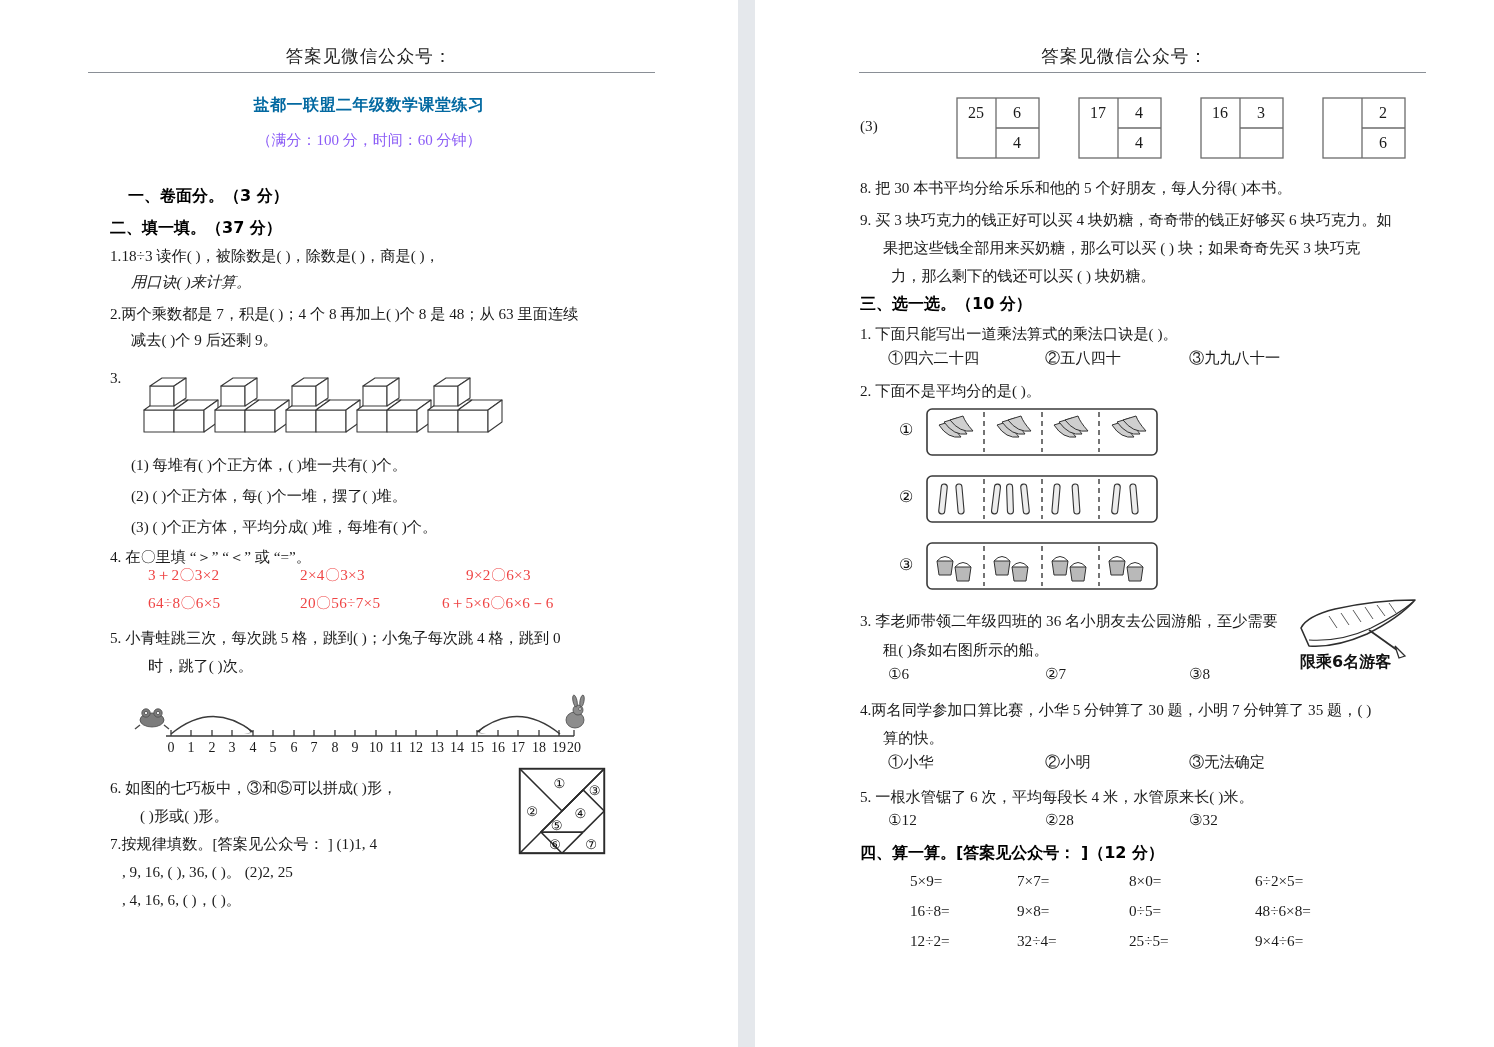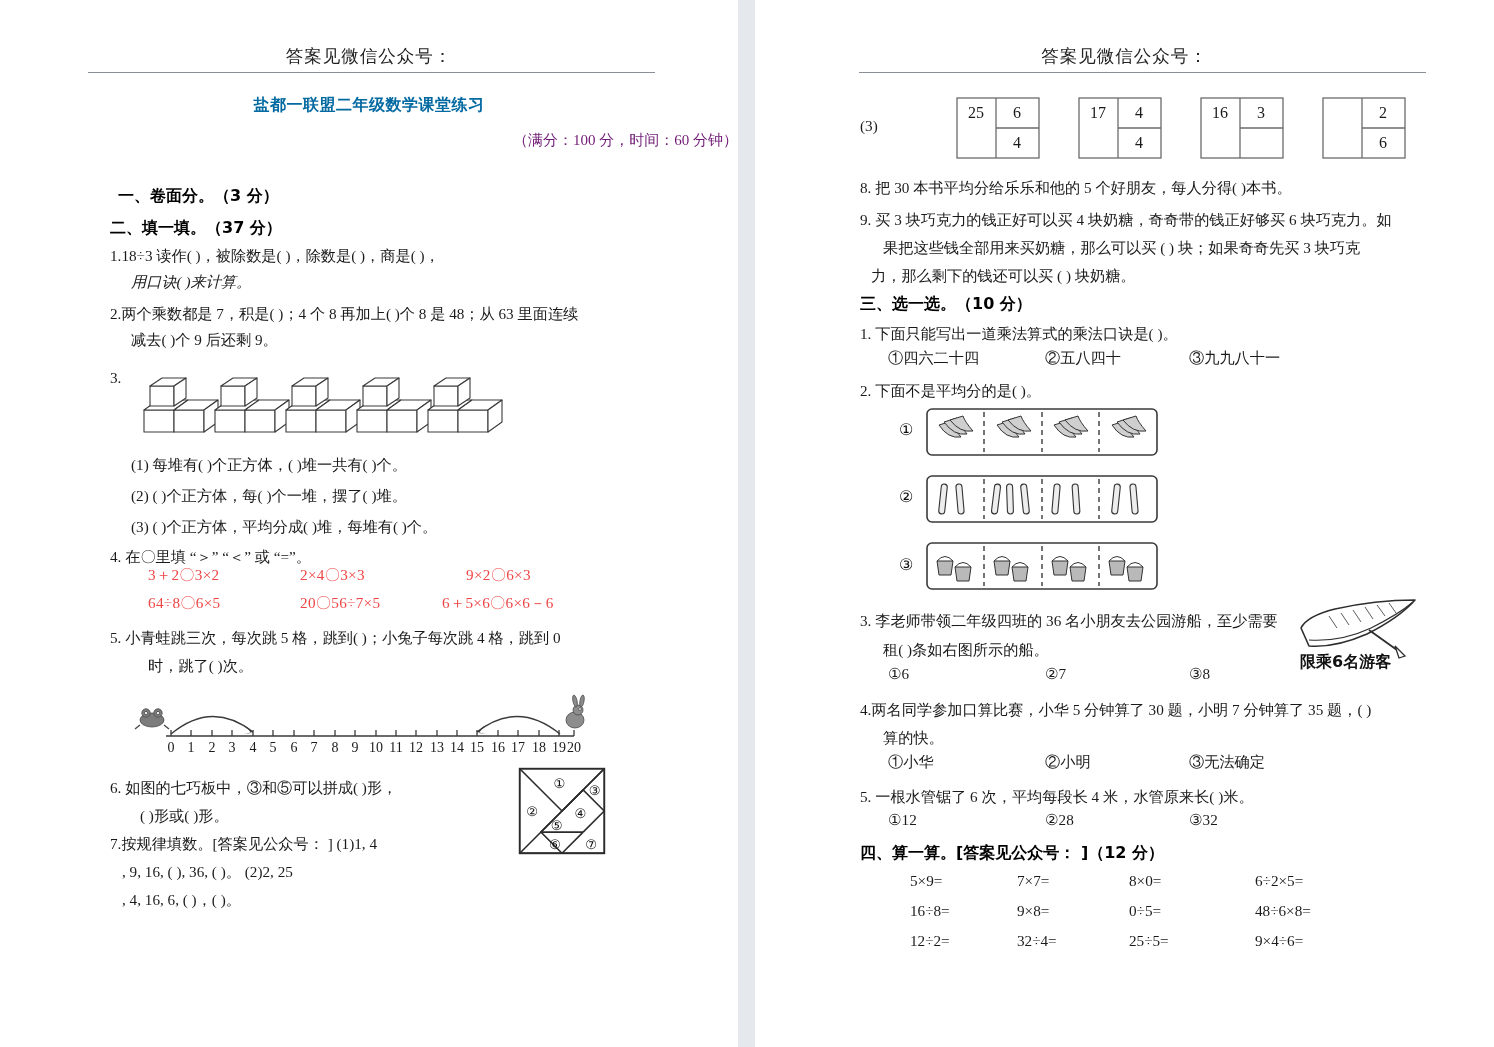--- a/index.html
+++ b/index.html
@@ -16,21 +16,21 @@
   .page-left{width:738px;padding:0 0 0 0;}
   .divider{width:17px;height:1047px;background:#e5e8ec;flex:0 0 17px;}
   .page-right{width:739px;}
   .inner{position:absolute;left:0;top:0;right:0;bottom:0;}
 
   .hdr{position:absolute;text-align:center;font-size:17.5px;letter-spacing:1px;color:#222;}
   .hdr-rule{position:absolute;height:1px;background:#8a8f96;}
 
   .doc-title{position:absolute;text-align:center;width:100%;font-size:16px;font-weight:bold;
     font-family:"DejaVu Serif","Liberation Serif",serif;letter-spacing:0.5px;color:#0369a1;}
-  .doc-sub{position:absolute;text-align:right;width:100%;font-size:15px;color:#701a75;}
+  .doc-sub{position:absolute;text-align:center;width:100%;font-size:15px;color:#8b5cf6;}
 
   .sec{position:absolute;font-size:16px;font-weight:bold;color:#000;
     font-family:"DejaVu Sans","Liberation Sans",sans-serif;letter-spacing:0px;}
   .q{position:absolute;font-size:15.2px;line-height:31px;color:#1a1a1a;white-space:nowrap;}
   .opt{position:absolute;font-size:15.2px;color:#1a1a1a;white-space:nowrap;}
   .expr{position:absolute;font-size:15.2px;color:#ef4444;white-space:nowrap;letter-spacing:0.3px;}
 
   
   .cubes{position:absolute;}
   
@@ -50,21 +50,21 @@
 
   <div class="page page-left">
     <div class="inner">
 
       <div class="hdr" style="left:0;top:44px;width:738px;">答案见微信公众号：</div>
       <div class="hdr-rule" style="left:88px;top:72px;width:567px;"></div>
 
       <div class="doc-title" style="left:0;top:95px;">盐都一联盟二年级数学课堂练习</div>
       <div class="doc-sub" style="left:0;top:131px;">（满分：100 分，时间：60 分钟）</div>
 
-      <div class="sec" style="left:118px;top:186px;text-align:center;">一、卷面分。（3 分）</div>
+      <div class="sec" style="left:128px;top:186px;text-align:center;">一、卷面分。（3 分）</div>
       <div class="sec" style="left:110px;top:218px;">二、填一填。（37 分）</div>
 
       <div class="q" style="left:110px;top:240px;">1.18÷3 读作(                    )，被除数是(        )，除数是(        )，商是(        )，</div>
       <div class="q" style="left:131px;top:266px;font-style:italic;">用口诀(                )来计算。</div>
 
       <div class="q" style="left:110px;top:298px;">2.两个乘数都是 7，积是(        )；4 个 8 再加上(        )个 8 是 48；从 63 里面连续</div>
       <div class="q" style="left:131px;top:324px;">减去(        )个 9 后还剩 9。</div>
 
       <div class="q" style="left:110px;top:362px;">3.</div>
 
@@ -298,21 +298,21 @@
             <text class="boxtxt" x="428" y="22" fill="#1a1a1a" stroke="none">2</text>
             <text class="boxtxt" x="428" y="52" fill="#1a1a1a" stroke="none">6</text>
           </g>
         </svg>
       </div>
 
       <div class="q" style="left:105px;top:172px;">8. 把 30 本书平均分给乐乐和他的 5 个好朋友，每人分得(        )本书。</div>
 
       <div class="q" style="left:105px;top:204px;">9. 买 3 块巧克力的钱正好可以买 4 块奶糖，奇奇带的钱正好够买 6 块巧克力。如</div>
       <div class="q" style="left:128px;top:232px;">果把这些钱全部用来买奶糖，那么可以买 (        ) 块；如果奇奇先买 3 块巧克</div>
-      <div class="q" style="left:116px;top:260px;">力，那么剩下的钱还可以买 (        ) 块奶糖。</div>
+      <div class="q" style="left:136px;top:260px;">力，那么剩下的钱还可以买 (        ) 块奶糖。</div>
 
       <div class="sec" style="left:105px;top:294px;">三、选一选。（10 分）</div>
 
       <div class="q" style="left:105px;top:318px;">1. 下面只能写出一道乘法算式的乘法口诀是(        )。</div>
       <div class="opt" style="left:133px;top:348px;">①四六二十四</div>
       <div class="opt" style="left:290px;top:348px;">②五八四十</div>
       <div class="opt" style="left:434px;top:348px;">③九九八十一</div>
 
       <div class="q" style="left:105px;top:375px;">2. 下面不是平均分的是(        )。</div>
 

